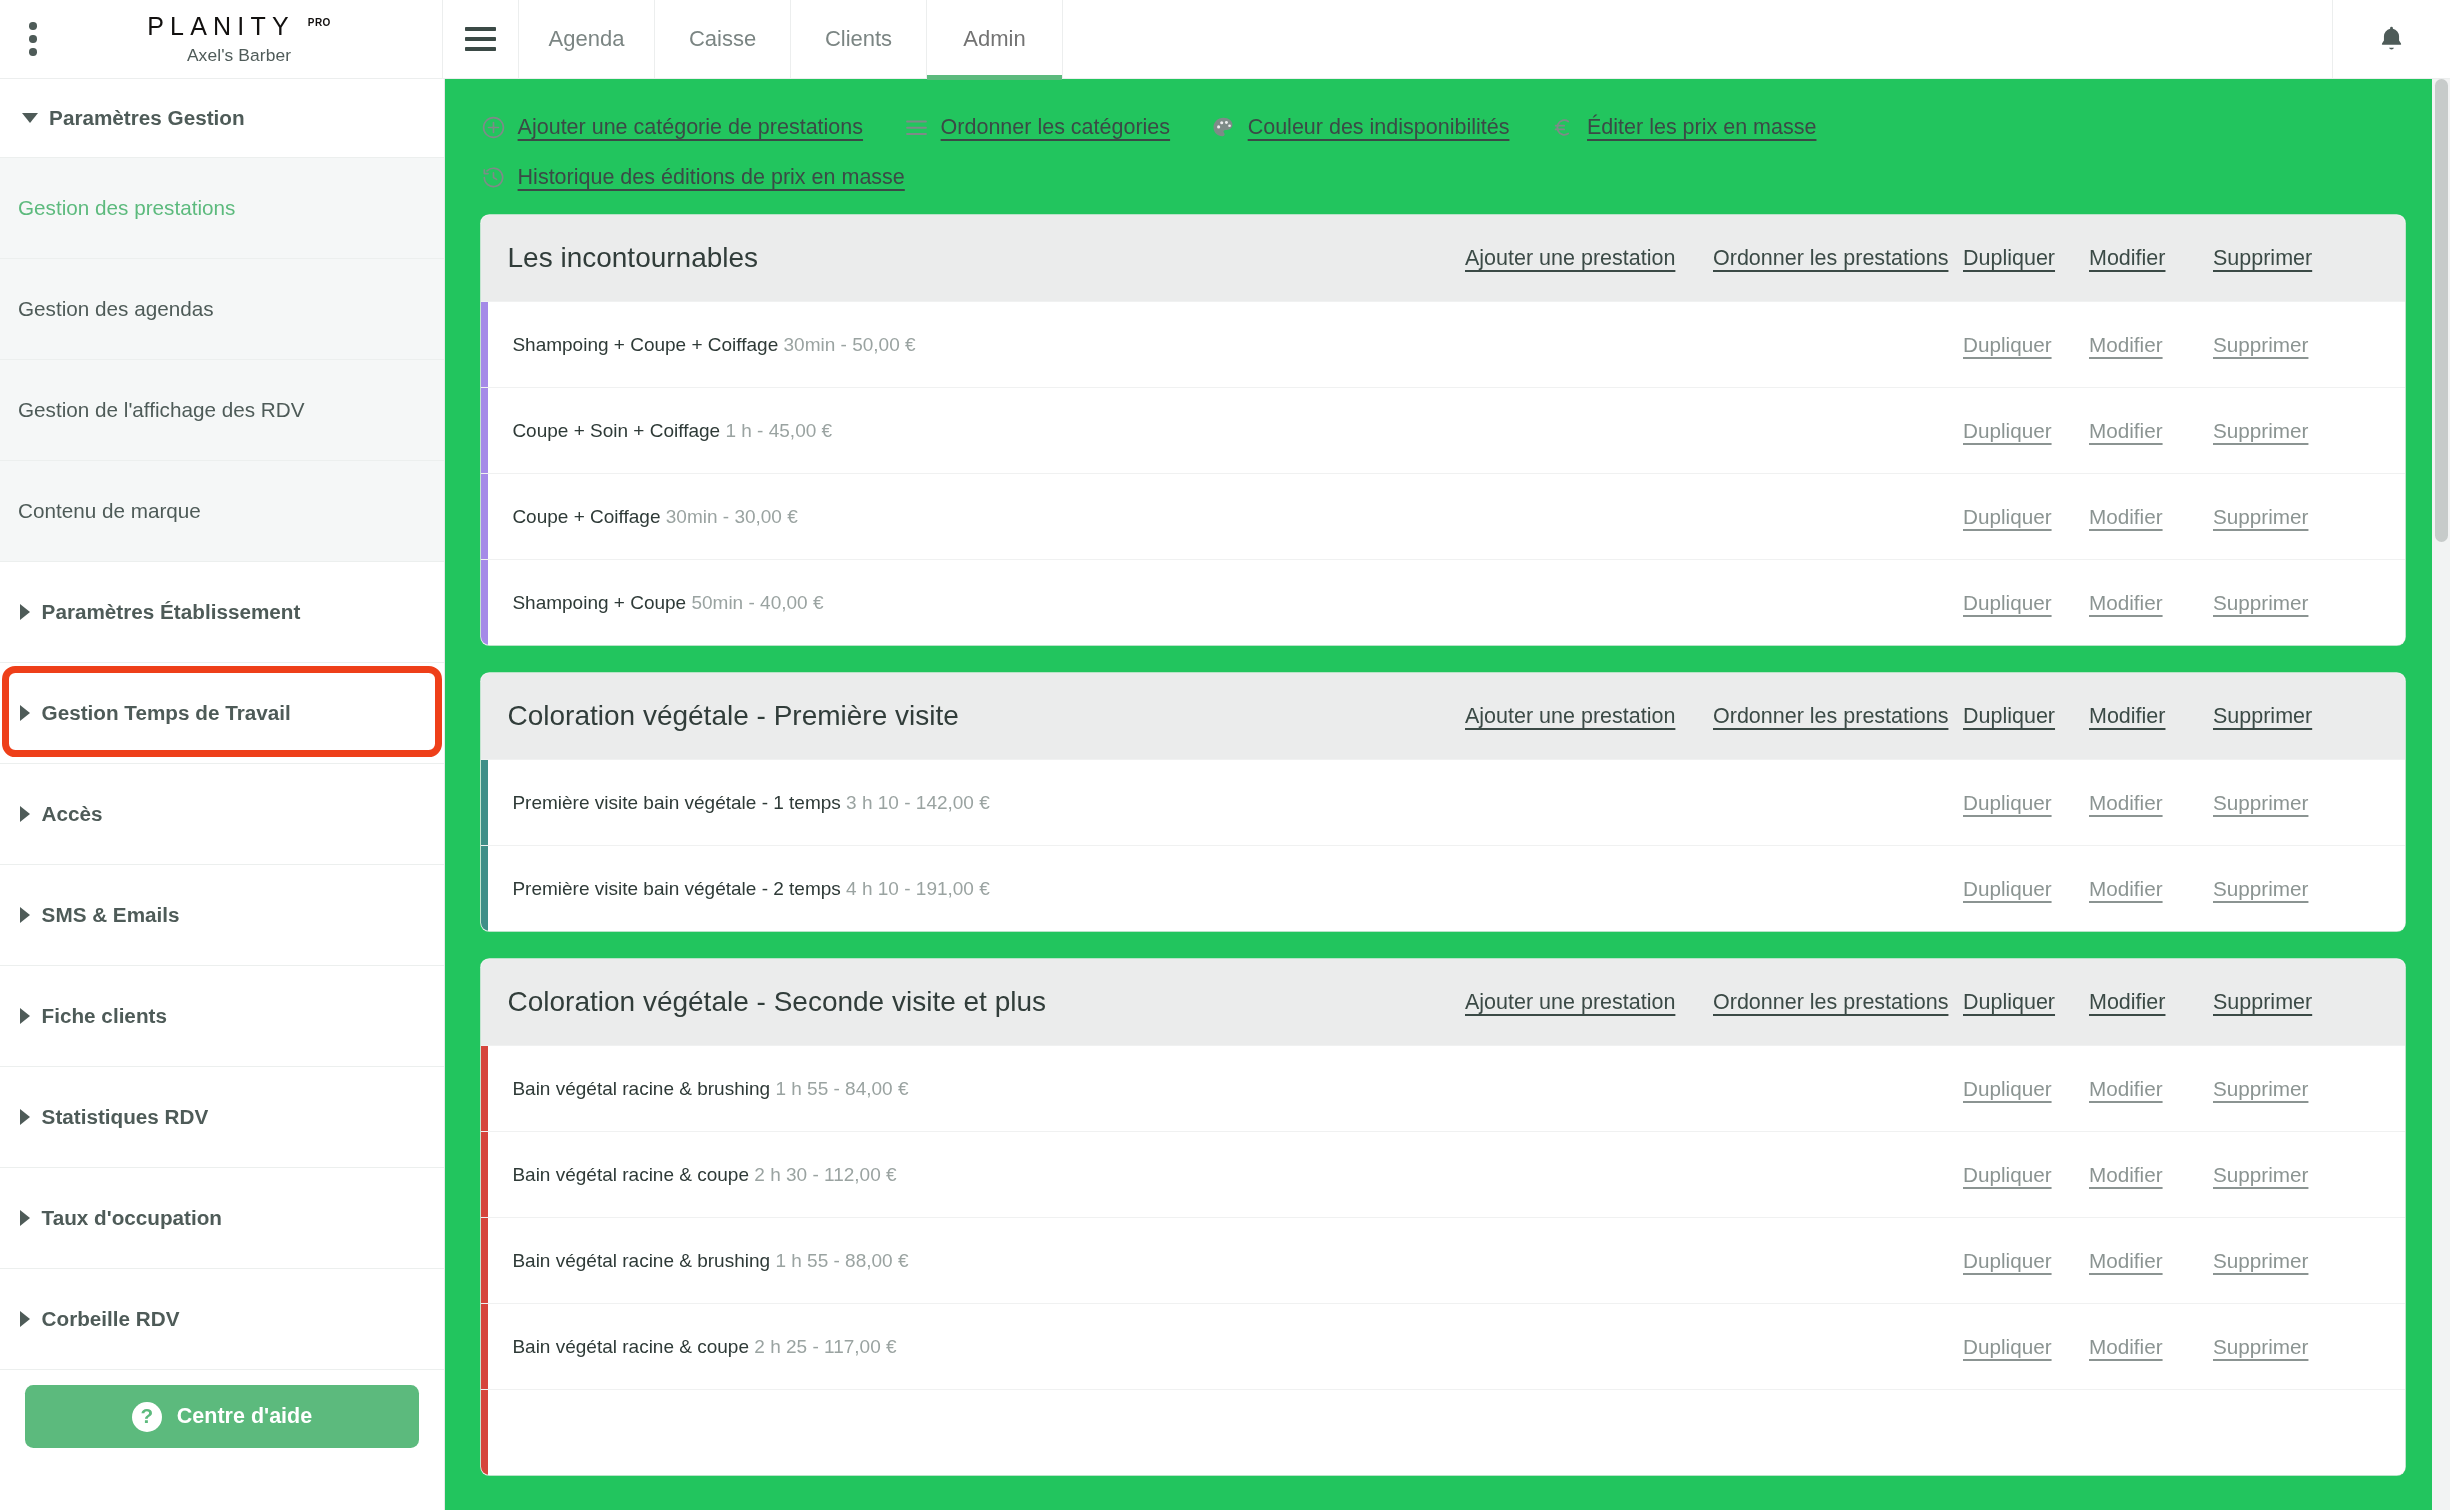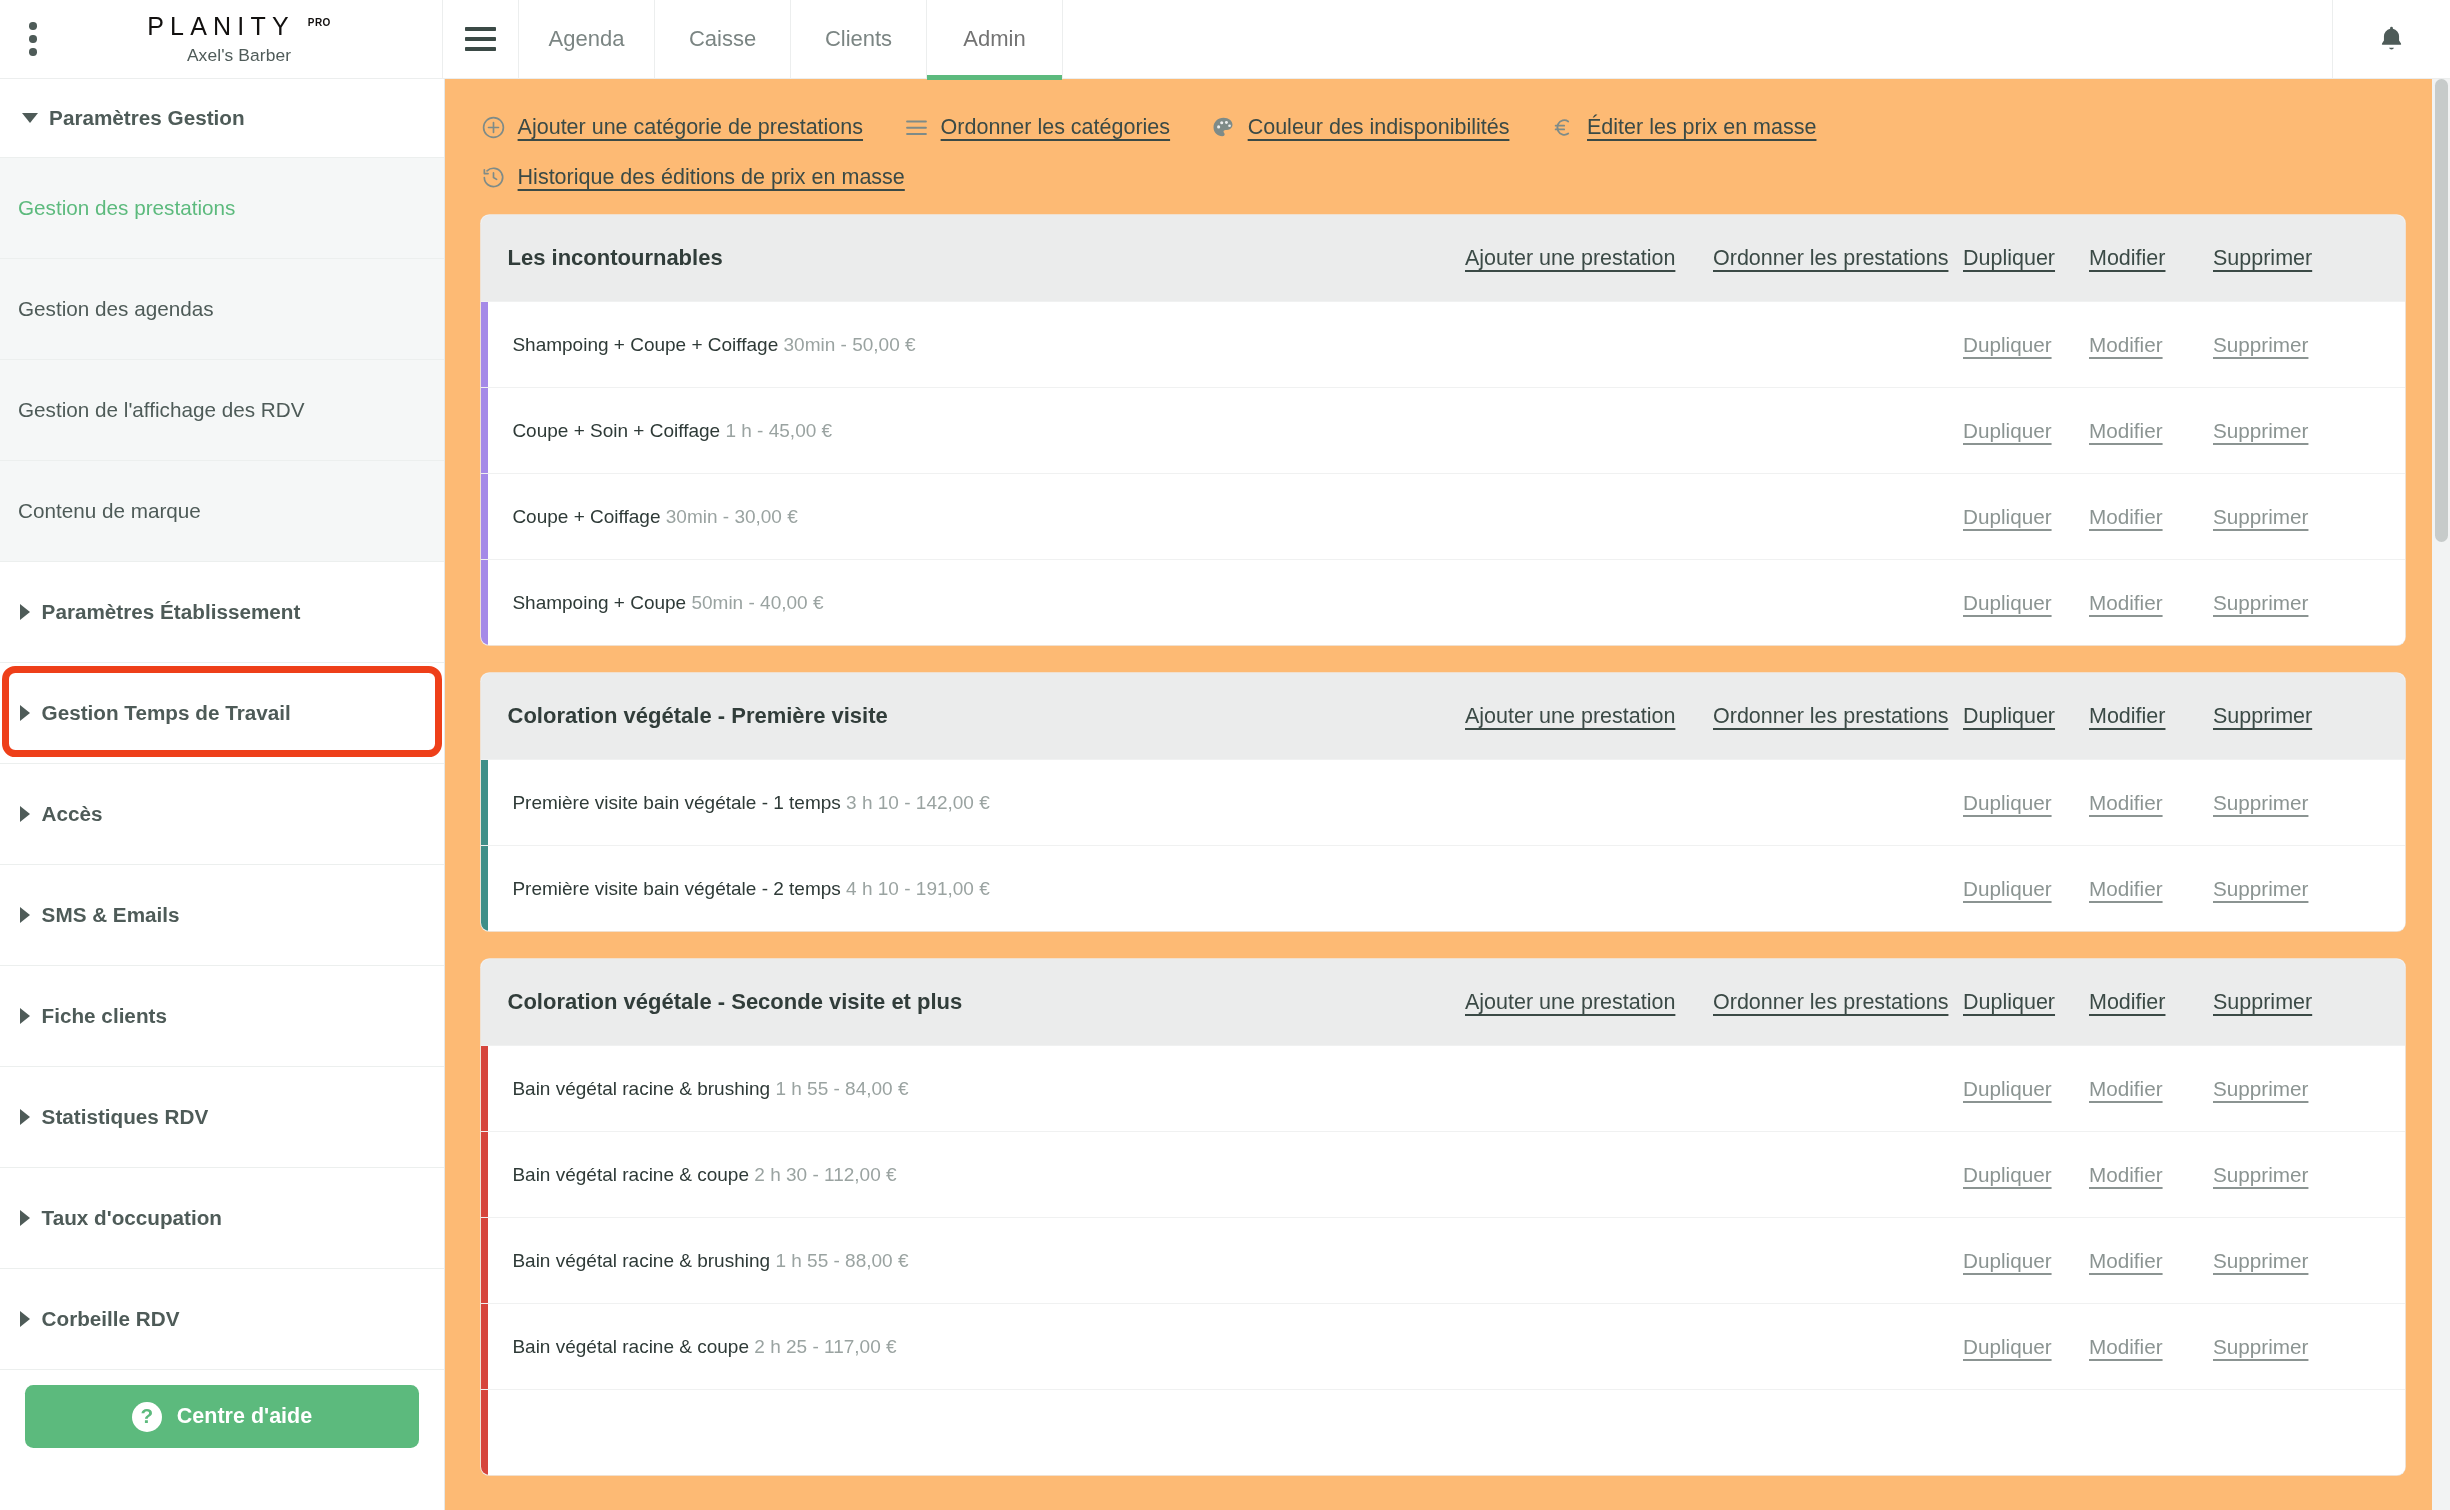--- a/index.html
+++ b/index.html
@@ -103,40 +103,40 @@
     display: flex; align-items: center; justify-content: center; line-height: 1;
   }
 
   
   .annot {
     position: absolute; border: 7.4px solid #ee3f19; border-radius: 13.2px;
     pointer-events: none; z-index: 20;
   }
 
   
-  .main { flex: 1; background: #fdba74; position: relative; overflow: hidden; padding: 0 0 0 0; }
+  .main { flex: 1; background: #22c55e; position: relative; overflow: hidden; padding: 0 0 0 0; }
   .toolbar { padding: 36px 0 0 36px; }
   .toolrow { display: flex; align-items: center; gap: 41px; margin-bottom: 25px; }
   .toollink {
     display: flex; align-items: center; gap: 11.6px;
     font-size: 21.5px; color: #3b4a46; cursor: pointer;
   }
   .toollink .lbl { text-decoration: underline; text-underline-offset: 5px; }
   .ic { display: flex; align-items: center; justify-content: center; color: #7e8b88; }
 
   .cards { padding: 0 45px 0 36px; }
   .card {
     background: #ffffff; border-radius: 8.3px; margin-bottom: 28px;
     overflow: hidden; box-shadow: 0 0 0 0.8px #ededed;
   }
   .cardhead {
     background: #ebecec; height: 86px;
     display: flex; align-items: center; padding: 0 0 0 26.5px;
   }
-  .cardtitle { font-size: 22px; font-weight: 700; color: #313d3a; flex: 1; }
+  .cardtitle { font-size: 28px; font-weight: 400; color: #313d3a; flex: 1; }
   .headacts { display: flex; align-items: center; }
   .hact {
     font-size: 21.5px; color: #3b4a46; text-decoration: underline;
     text-underline-offset: 5px; cursor: pointer; white-space: nowrap;
   }
   .hact.w1 { width: 248px; }
   .hact.w2 { width: 250px; }
   .hact.w3 { width: 126px; }
   .hact.w4 { width: 124px; }
   .hact.w5 { width: 162px; }

